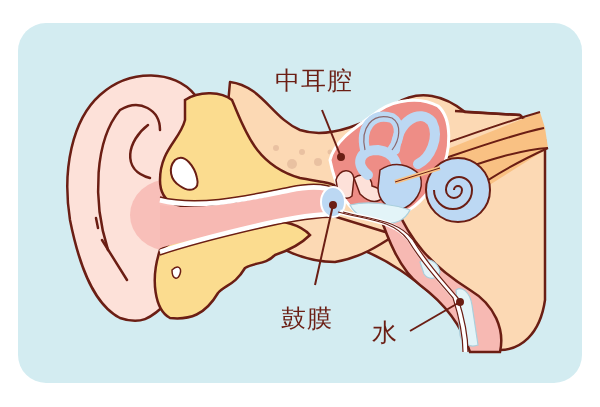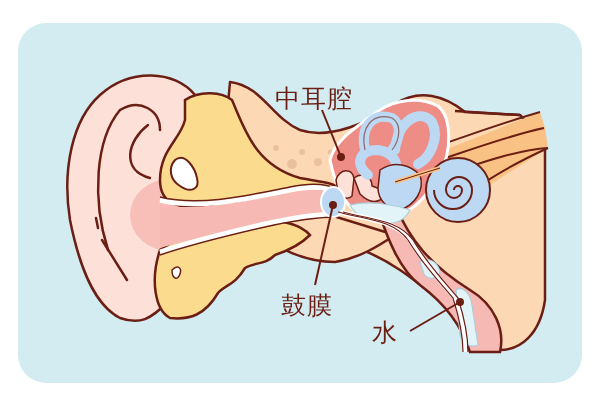--- a/index.html
+++ b/index.html
@@ -33,22 +33,22 @@
     }
     .label {
       position: absolute;
       color: #6b1e14;
       font-family: "DejaVu Sans", sans-serif;
       font-size: 25px;
       line-height: 1;
       letter-spacing: 1px;
       white-space: nowrap;
     }
-    #label-middle-ear { left: 275px; top: 86px; text-align: center; }
-    #label-eardrum    { left: 281px; top: 293px; }
+    #label-middle-ear { left: 275px; top: 68px; text-align: center; }
+    #label-eardrum    { left: 281px; top: 306px; }
     #label-water      { left: 372px; top: 320px; }
   </style>
 </head>
 <body>
 
 <div class="card"></div>
 
 <svg class="art" viewBox="0 0 600 407" xmlns="http://www.w3.org/2000/svg">
   <defs>
     <clipPath id="cardClip">

